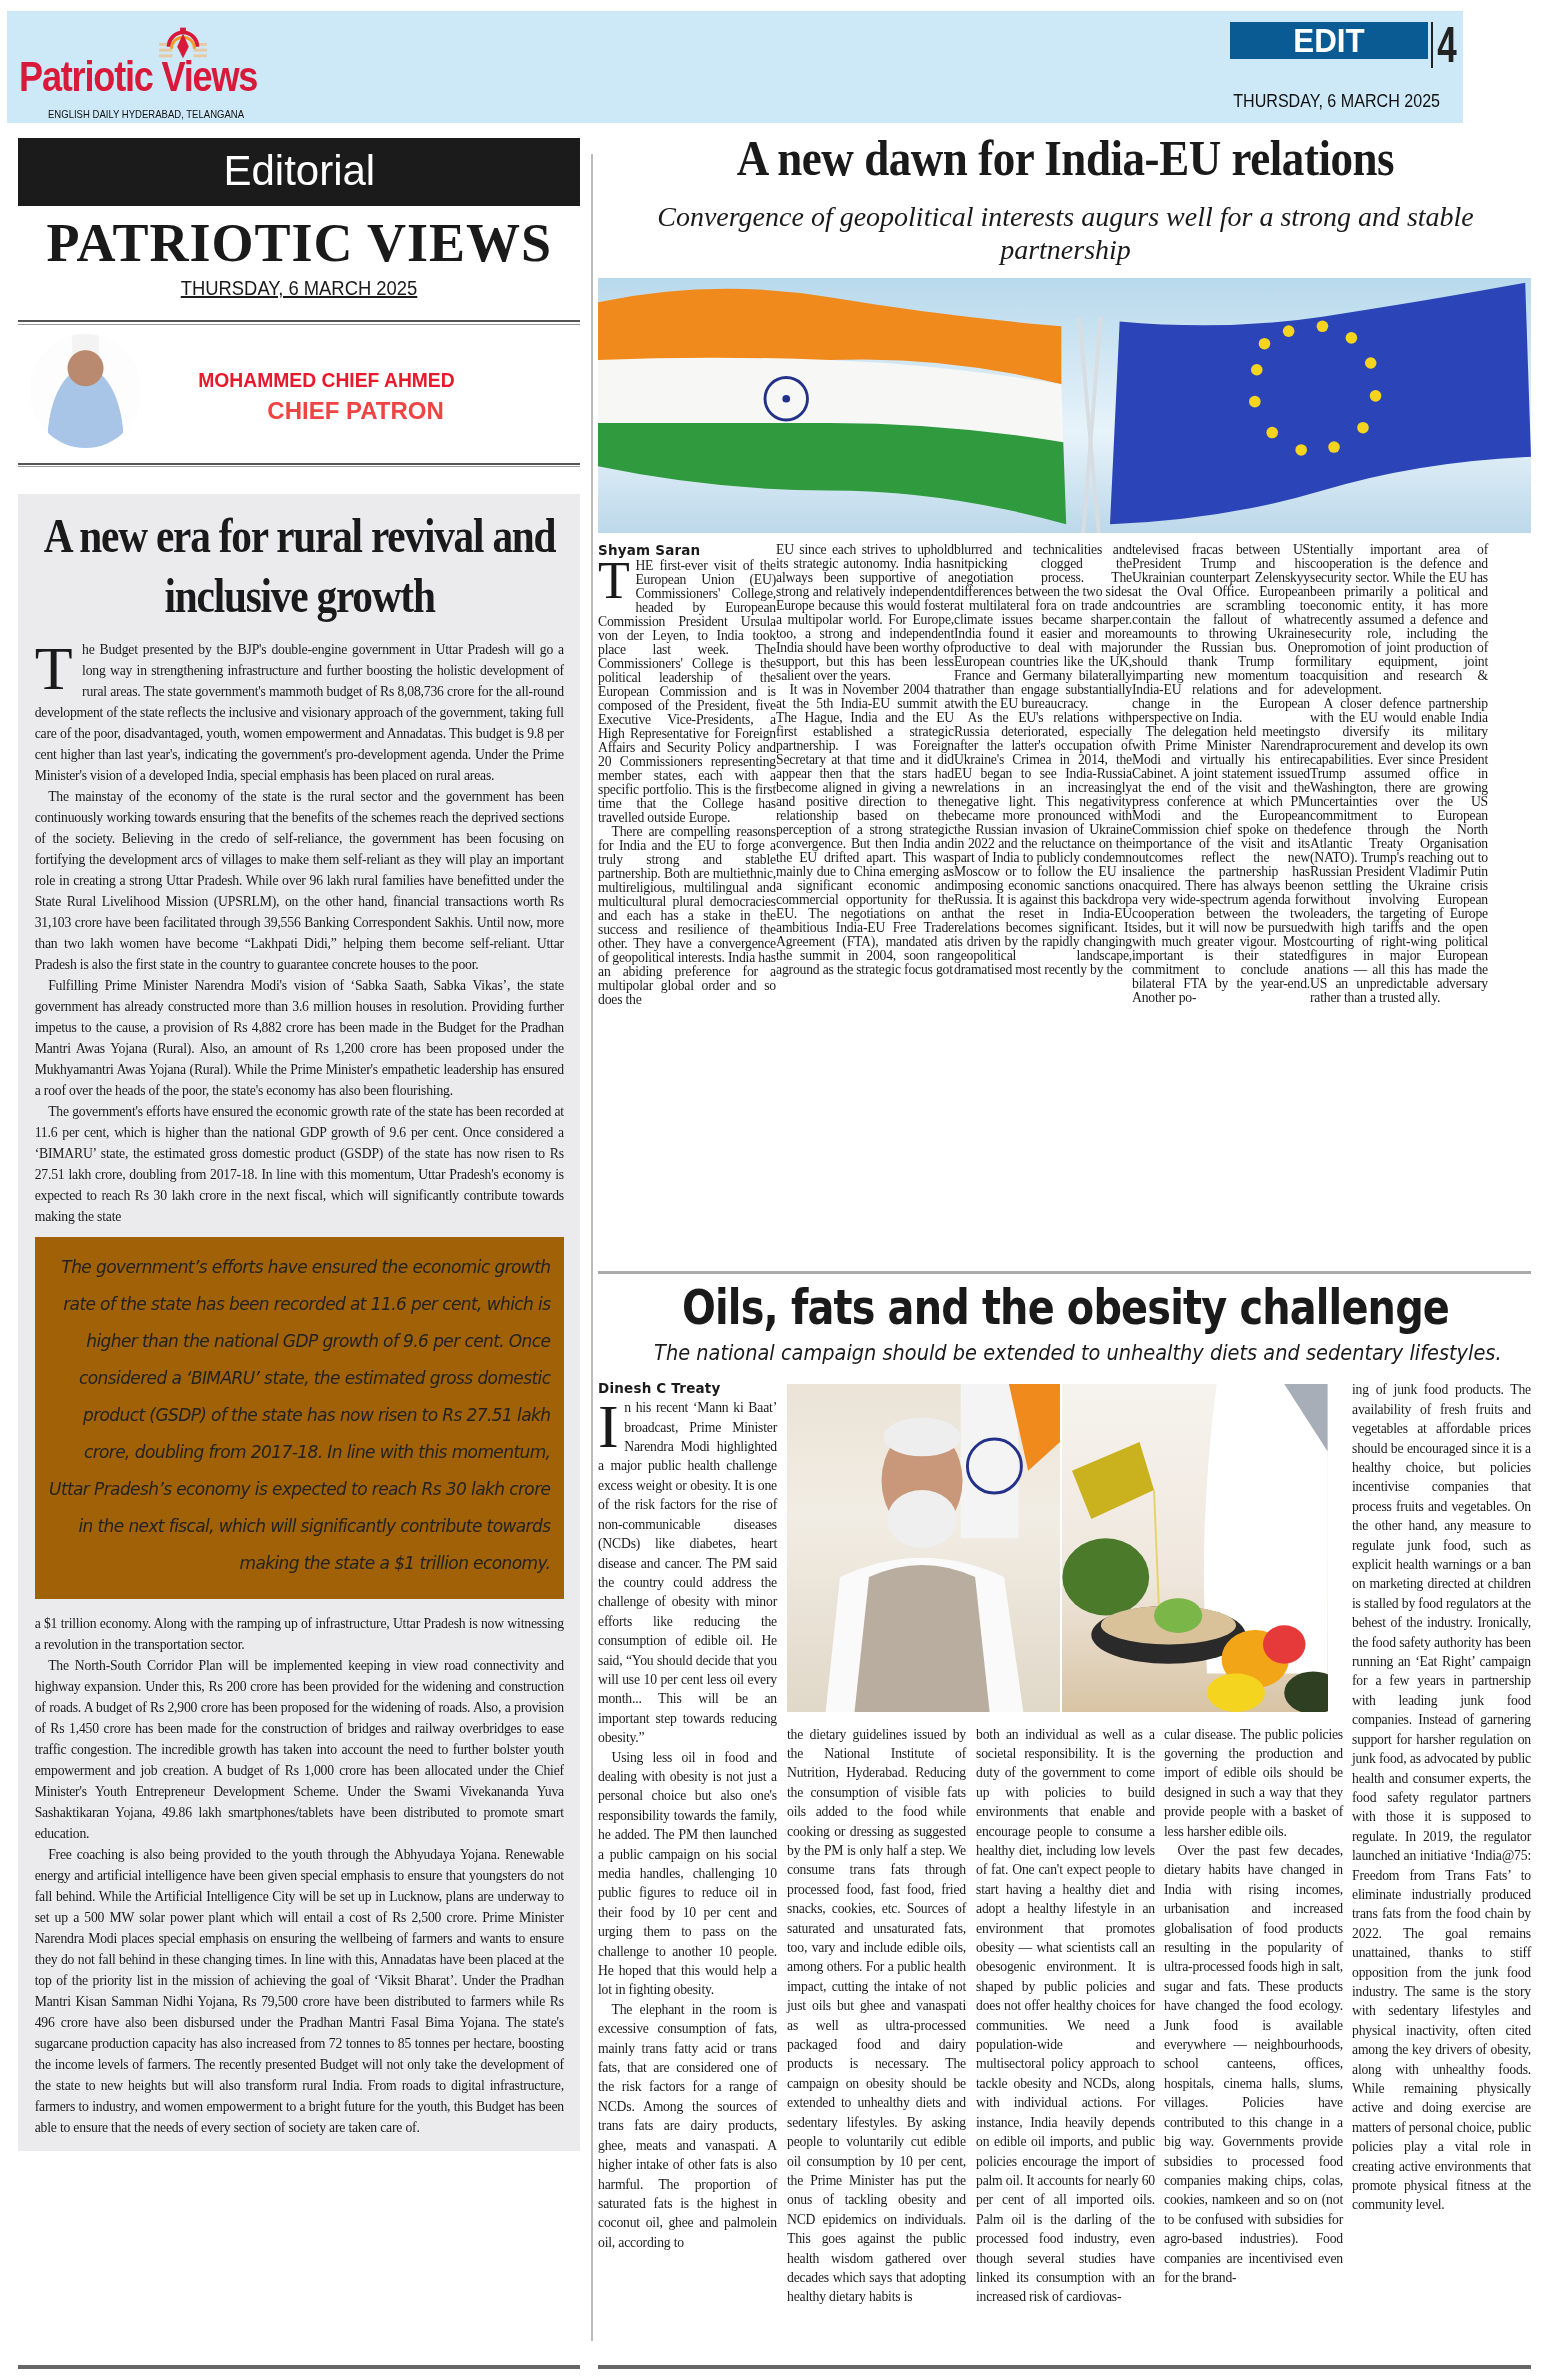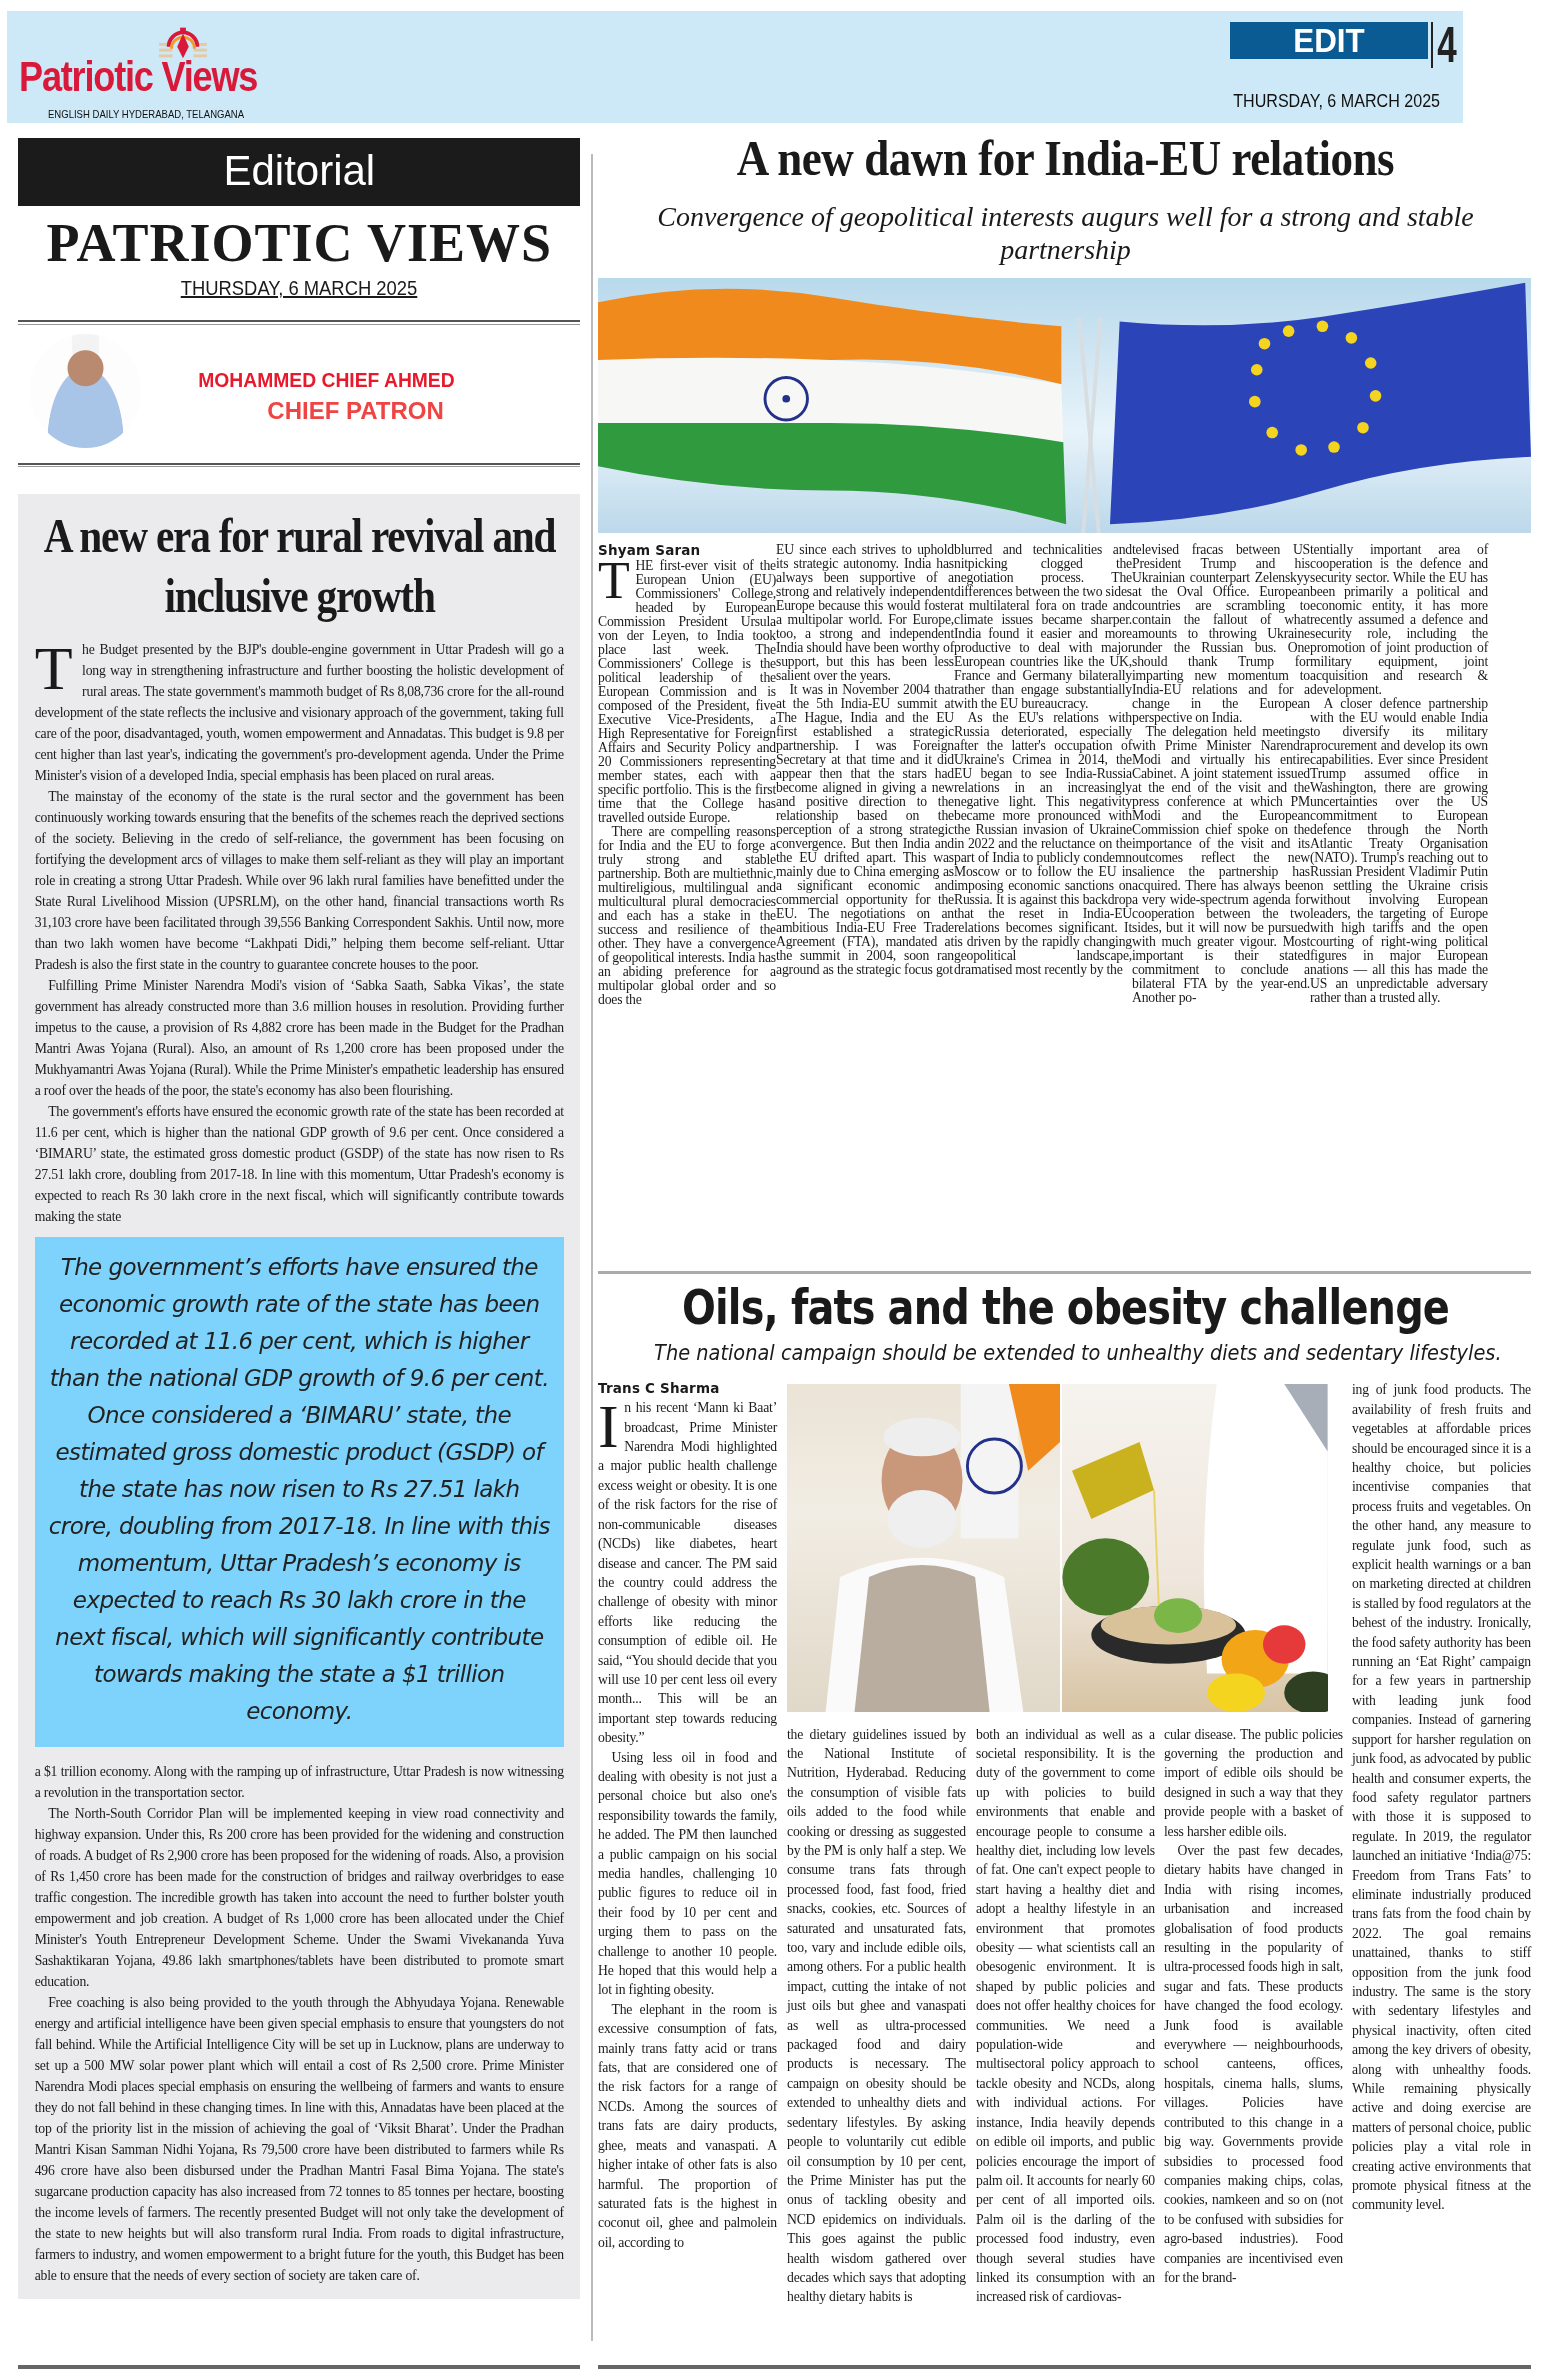--- a/index.html
+++ b/index.html
@@ -29,21 +29,21 @@
   .patron { position: relative; height: 138px; }
   .patron-photo { position: absolute; left: 11.6px; top: 9.7px; width: 111px; height: 114px; border-radius: 50%; background: radial-gradient(circle at 50% 30%, #b98a6f 0 18%, transparent 19%), radial-gradient(ellipse at 50% 9%, #f3f3f3 0 17%, transparent 18%), radial-gradient(ellipse at 50% 95%, #a8c4e6 0 48%, transparent 49%), #fdfdfd; }
   .patron-name { position: absolute; left: 180px; top: 45px; font-family: "Liberation Sans", sans-serif; font-weight: bold; font-size: 19.3px; color: #e8192c; white-space: nowrap; }
   .patron-role { position: absolute; left: 249px; top: 72px; font-family: "Liberation Sans", sans-serif; font-weight: bold; font-size: 24px; color: #ef4444; }
 
   .edit-article { background: #ebebed; margin-top: 27px; padding: 7.7px 16.4px 13.5px 16.4px; }
   .edit-headline { text-align: center; font-family: "Liberation Serif", serif; font-weight: bold; font-size: 48px; line-height: 60px; letter-spacing: -1.4px; transform: scaleX(0.86); margin: 3.9px -39px 13.5px -39px; }
   .edit-body p { font-size: 13.7px; line-height: 21px; text-align: justify; text-indent: 13.5px; letter-spacing: -0.2px; }
   .edit-body p.first { text-indent: 0; }
   .dropcap { float: left; font-size: 62px; line-height: 50px; margin: 3.9px 9.7px 0 0; font-family: "Liberation Serif", serif; }
-  .pull-quote { background: #7dd3fc; margin: 9.7px 0 13.5px 0; padding: 11.6px 13.5px 17.4px; text-align: center; font-family: "DejaVu Sans", sans-serif; font-style: italic; font-size: 23px; line-height: 37px; color: #222; letter-spacing: -0.6px; }
+  .pull-quote { background: #a16207; margin: 9.7px 0 13.5px 0; padding: 11.6px 13.5px 17.4px; text-align: right; font-family: "DejaVu Sans", sans-serif; font-style: italic; font-size: 17px; line-height: 37px; color: #222; letter-spacing: -0.6px; }
   .bottom-rule-left { position: absolute; left: 18.3px; top: 2365px; width: 562px; height: 3.9px; background: #666; }
 
   
   .eu-section { position: absolute; left: 598px; top: 131px; width: 935px; }
   .eu-headline { font-family: "Liberation Serif", serif; font-weight: bold; font-size: 50px; line-height: 54px; text-align: center; transform: scaleX(0.9); white-space: nowrap; letter-spacing: -0.5px; }
   .eu-sub { font-family: "Liberation Serif", serif; font-style: italic; font-size: 28px; line-height: 33px; text-align: center; margin-top: 15.4px; }
   .flags { position: relative; width: 933px; height: 255px; margin-top: 11.6px; background: linear-gradient(180deg, #b8d9ec 0%, #e7f3fa 60%, #bcd8ea 100%); overflow: hidden; }
   .flag-in { position: absolute; left: 0; top: 0; width: 473px; height: 255px; }
   .flag-eu { position: absolute; left: 512px; top: 0; width: 421px; height: 255px; }
   .poles { position: absolute; left: 462px; top: 39px; width: 58px; height: 216px; }
@@ -184,21 +184,21 @@
   </div>
 </article>
 
 <div class="mid-rule"></div>
 
 <article class="ob-section">
   <h2 class="ob-headline">Oils, fats and the obesity challenge</h2>
   <div class="ob-sub">The national campaign should be extended to unhealthy diets and sedentary lifestyles.</div>
   <div class="ob-grid">
     <div class="ob-col" style="left:0; top:5.8px;">
-      <div class="byline">Trans C Sharma</div>
+      <div class="byline">Dinesh C Treaty</div>
       <p class="noindent"><span class="dropcap-s" style="font-size:62px;line-height:52px">I</span><span>n his recent ‘Mann ki Baat’ broadcast, Prime Minister Narendra Modi highlighted a major public health challenge excess weight or obesity. It is one of the risk factors for the rise of non-communicable diseases (NCDs) like diabetes, heart disease and cancer. The PM said the country could address the challenge of obesity with minor efforts like reducing the consumption of edible oil. He said, “You should decide that you will use 10 per cent less oil every month... This will be an important step towards reducing obesity.”</span></p>
       <p>Using less oil in food and dealing with obesity is not just a personal choice but also one's responsibility towards the family, he added. The PM then launched a public campaign on his social media handles, challenging 10 public figures to reduce oil in their food by 10 per cent and urging them to pass on the challenge to another 10 people. He hoped that this would help a lot in fighting obesity.</p>
       <p>The elephant in the room is excessive consumption of fats, mainly trans fatty acid or trans fats, that are considered one of the risk factors for a range of NCDs. Among the sources of trans fats are dairy products, ghee, meats and vanaspati. A higher intake of other fats is also harmful. The proportion of saturated fats is the highest in coconut oil, ghee and palmolein oil, according to</p>
     </div>
 
     <div class="ob-photos">
       <div class="photo-pm" aria-label="Prime Minister Narendra Modi">
         <svg width="273" height="328" viewBox="0 0 283 340">
           <rect x="180" y="0" width="60" height="160" fill="#f4f4f4"></rect>
           <polygon points="230,0 283,0 283,60 250,90" fill="#f08a1d"></polygon>

